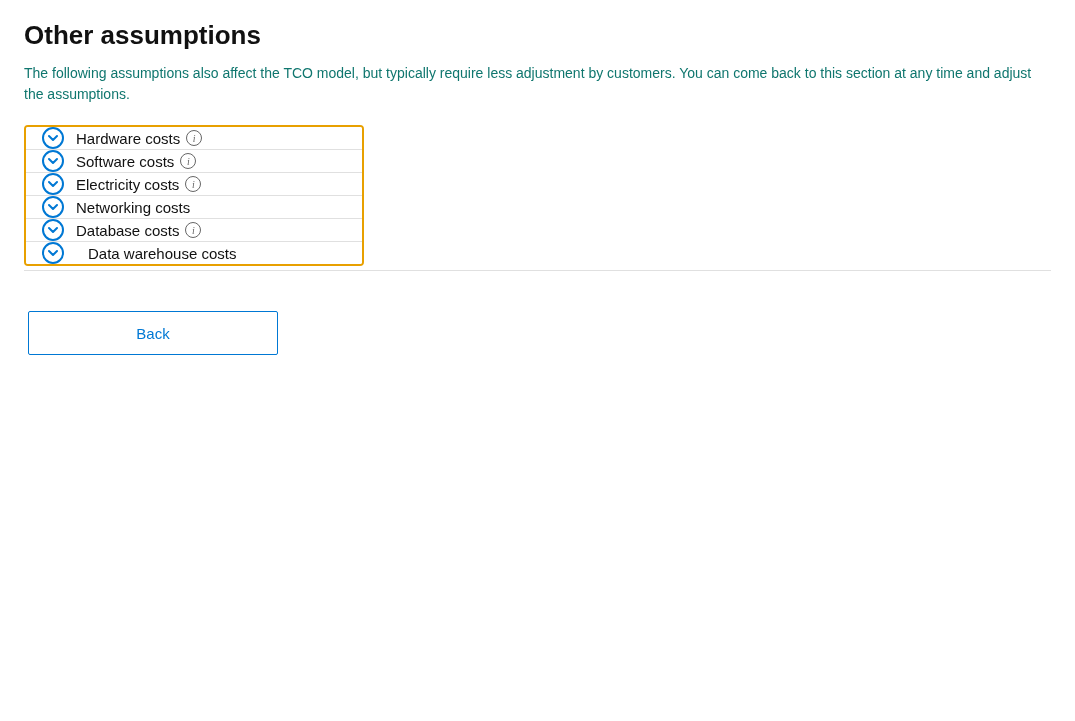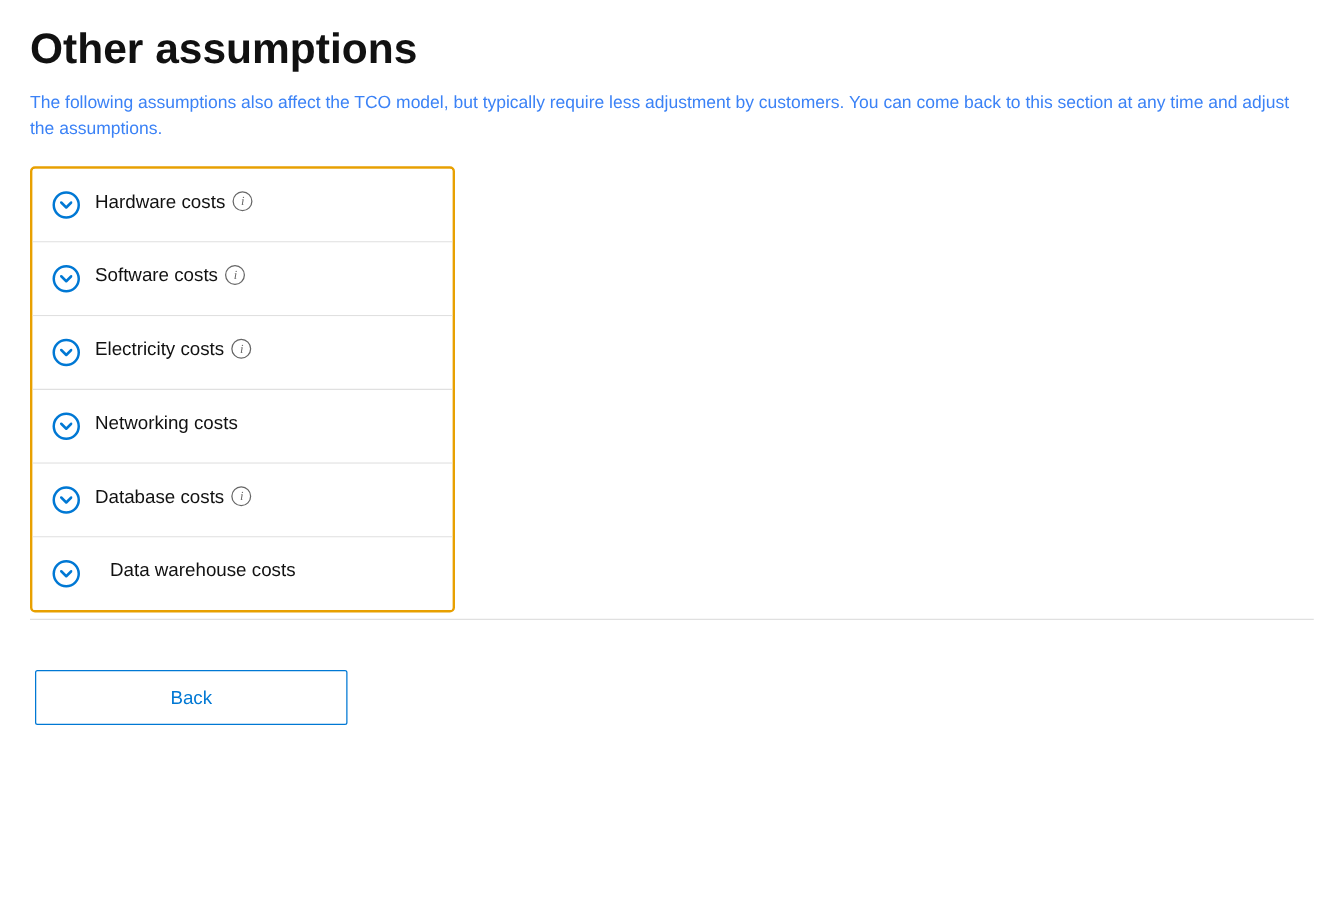--- a/index.html
+++ b/index.html
@@ -11,45 +11,46 @@
     body {
       font-family: 'Segoe UI', Arial, sans-serif;
       background: #ffffff;
       color: #1a1a1a;
       width: 1075px;
       min-height: 721px;
       padding: 20px 24px;
     }
 
     .page-title {
-      font-size: 34px;
+      font-size: 26px;
       font-weight: 700;
       color: #111;
       margin-bottom: 12px;
     }
 
     .description {
       font-size: 14px;
-      color: #3b82f6;
+      color: #0f766e;
       line-height: 1.5;
       margin-bottom: 20px;
       max-width: 1040px;
     }
 
     .accordion-container {
       border: 2px solid #e8a000;
       border-radius: 4px;
       display: inline-block;
       width: 340px;
       overflow: hidden;
     }
 
     .accordion-item {
       display: flex;
-      padding: 18px 16px;
+      align-items: center;
+      padding: 0 16px;
       border-bottom: 1px solid #e0e0e0;
       cursor: pointer;
       background: #fff;
     }
 
     .accordion-item:last-child {
       border-bottom: none;
       gap: 12px;
     }
 

